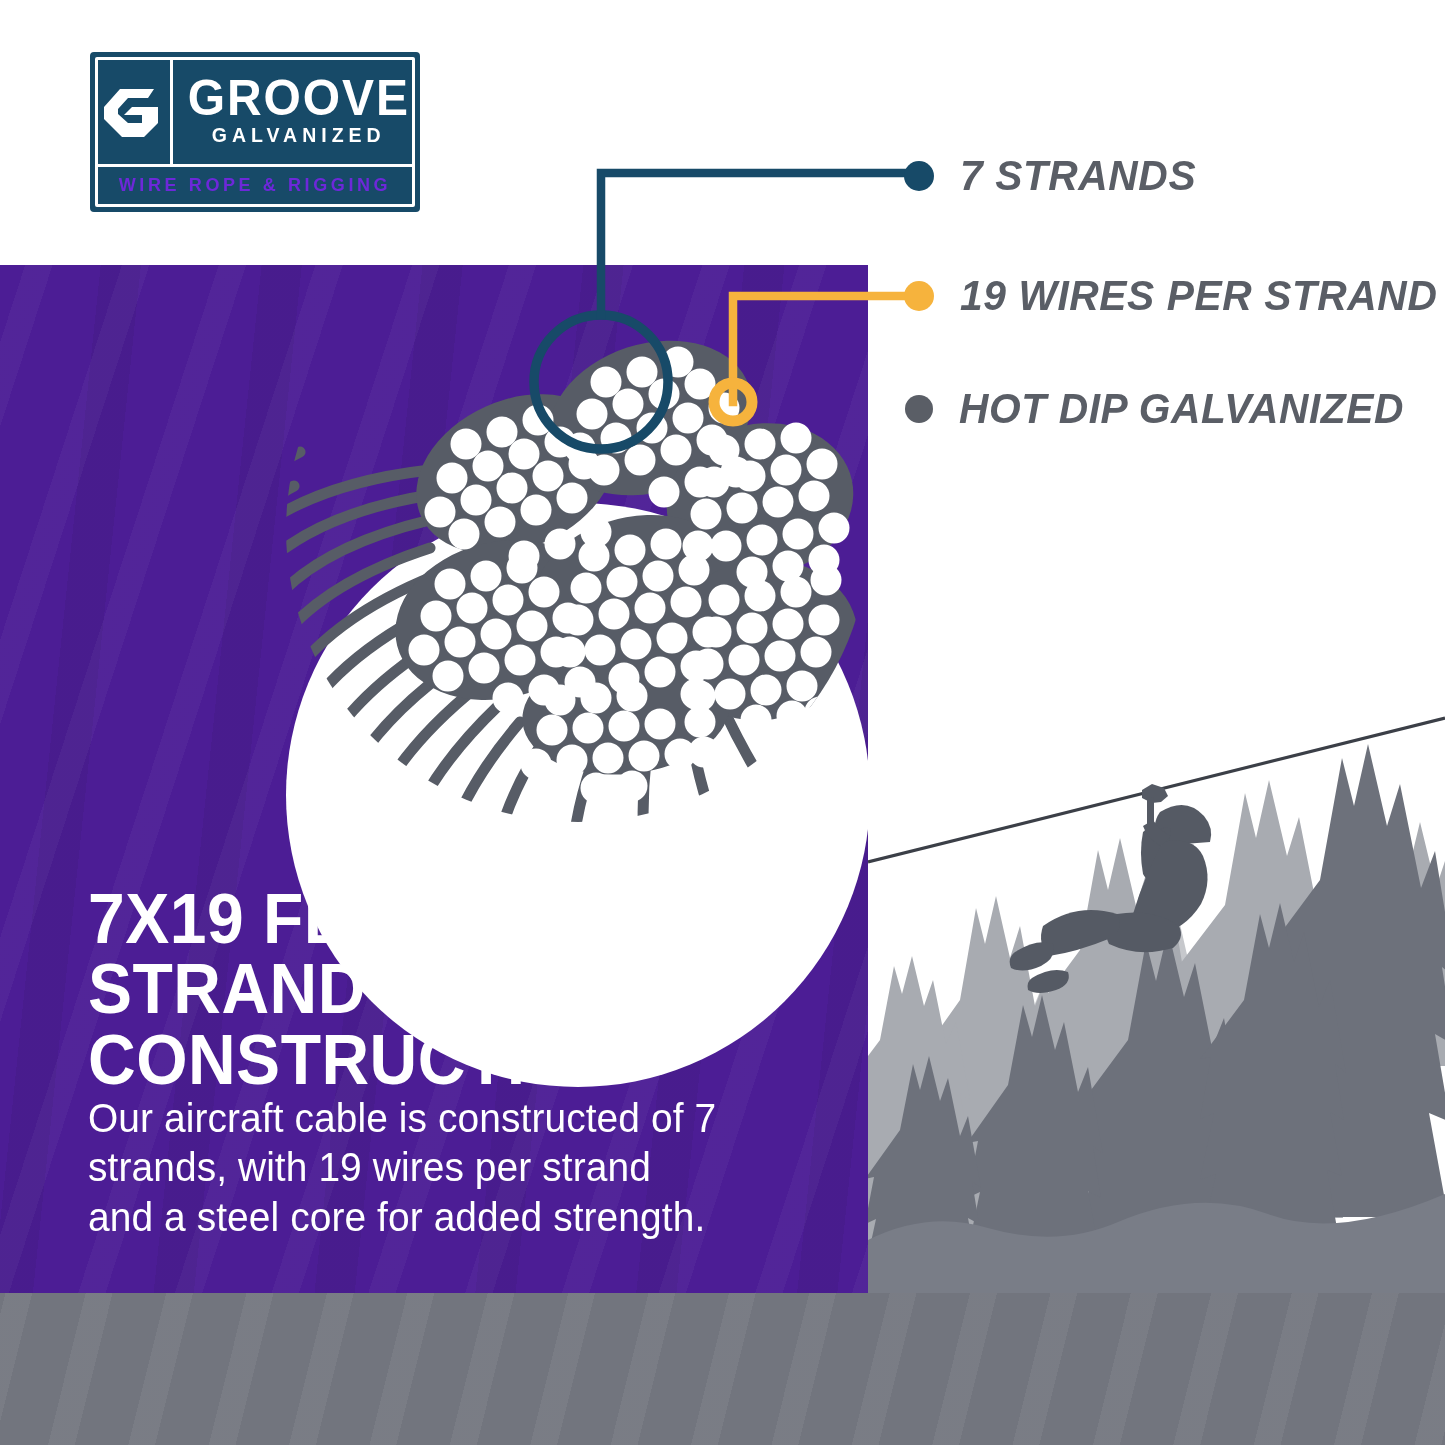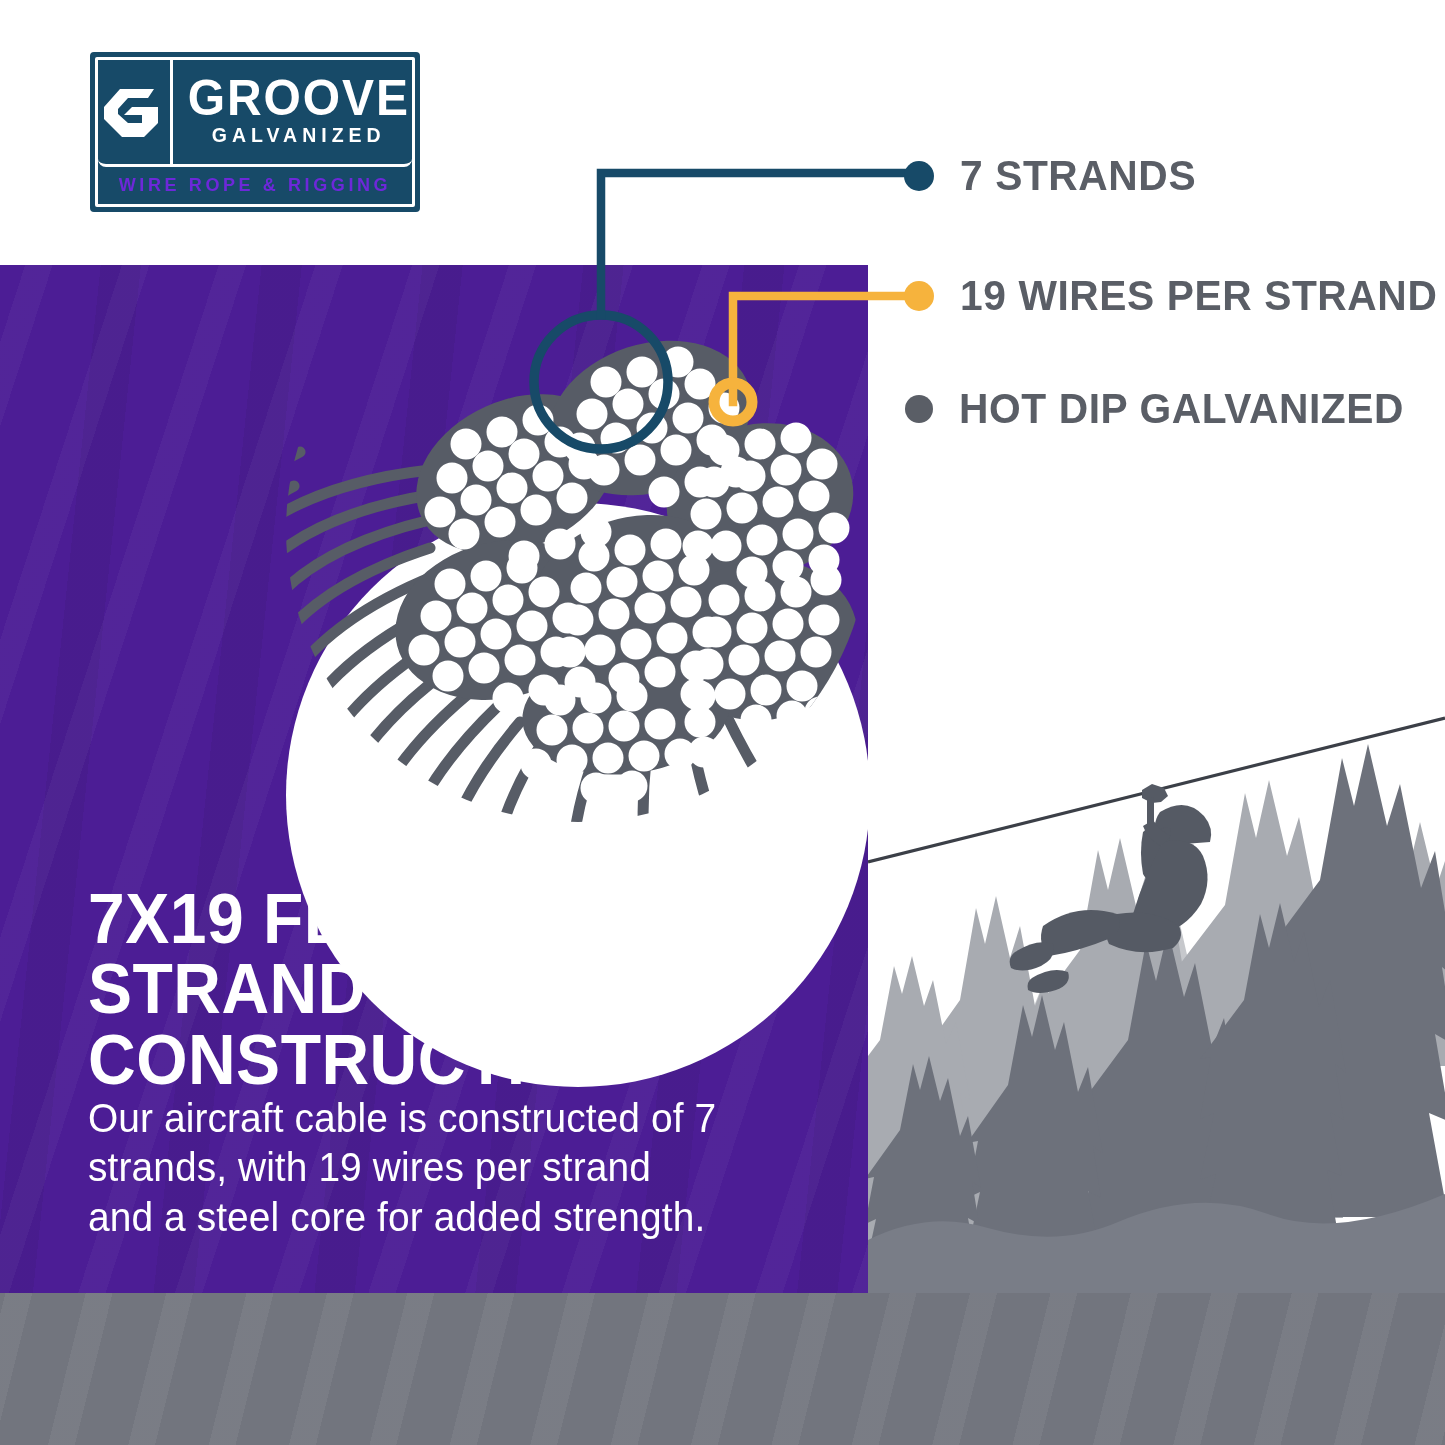--- a/index.html
+++ b/index.html
@@ -4,21 +4,21 @@
 <style>
   html,body{margin:0;padding:0;background:#fff;}
   body{font-family:"Liberation Sans", sans-serif;}
   #stage{position:relative;width:1445px;height:1445px;overflow:hidden;background:#ffffff;}
 
   
   .logo-wrap{position:absolute;left:90px;top:52px;width:330px;height:160px;}
   .logo-outer{position:absolute;inset:0;border:5px solid #174A68;border-radius:4px;background:#174A68;}
   .logo-inner{position:absolute;left:5px;top:5px;right:5px;bottom:5px;border:3px solid #ffffff;border-radius:2px;
               box-sizing:border-box;display:flex;flex-direction:column;}
-  .logo-top{flex:1 1 auto;display:flex;align-items:stretch;border-bottom:3px solid #ffffff;border-radius:8px;}
+  .logo-top{flex:1 1 auto;display:flex;align-items:stretch;border-bottom:3px solid #ffffff;}
   .logo-mark{width:96px;display:flex;align-items:center;justify-content:center;border-right:3px solid #ffffff;}
   .logo-words{flex:1;display:flex;flex-direction:column;align-items:center;justify-content:center;padding:4px 8px 6px 10px;}
   .logo-groove{color:#fff;font-weight:bold;font-size:50px;line-height:.92;letter-spacing:2px;
                transform:scaleX(.96);font-family:"Liberation Sans Narrow","Liberation Sans",sans-serif;}
   .logo-industrial{color:#fff;font-weight:bold;font-size:19.5px;letter-spacing:5.0px;margin-top:3px;}
   .logo-bottom{height:37px;display:flex;align-items:center;justify-content:center;}
   .logo-tag{color:#6d28d9;font-weight:bold;font-size:18px;letter-spacing:3.6px;}
 
   
   .blue-panel{position:absolute;left:0;top:265px;width:868px;height:1028px;overflow:hidden;background:#4c1d95;}
@@ -31,21 +31,21 @@
   
   .headline{position:absolute;left:88px;top:884px;width:760px;color:#ffffff;
             font-family:"Liberation Sans Narrow","Liberation Sans",sans-serif;
             font-weight:bold;font-size:71px;line-height:.99;letter-spacing:.5px;transform:scaleX(.93);transform-origin:left top;}
   .headline .l2{display:block;}
   .body-copy{position:absolute;left:88px;top:1094px;width:660px;color:#ffffff;
              font-family:"Liberation Sans Narrow","Liberation Sans",sans-serif;
              font-size:40.5px;line-height:1.22;letter-spacing:.1px;transform:scaleX(.96);transform-origin:left top;}
 
   
-  .callout{position:absolute;display:flex;align-items:center;}
+  .callout{position:absolute;display:flex;align-items:center;font-style:italic;}
   .dot{border-radius:50%;flex:none;}
   .co-label{color:#5A5E66;font-family:"Liberation Sans Narrow","Liberation Sans",sans-serif;
             font-weight:bold;font-size:42px;letter-spacing:.6px;white-space:nowrap;transform:scaleX(.97);transform-origin:left center;}
   #callout-1{left:904px;top:152px;}
   #callout-2{left:904px;top:272px;}
   #callout-3{left:904px;top:385px;}
   .co-gap{width:26px;}
 
   
   .bottom-bar{position:absolute;left:0;top:1293px;width:1445px;height:152px;background:#72757E;overflow:hidden;}

